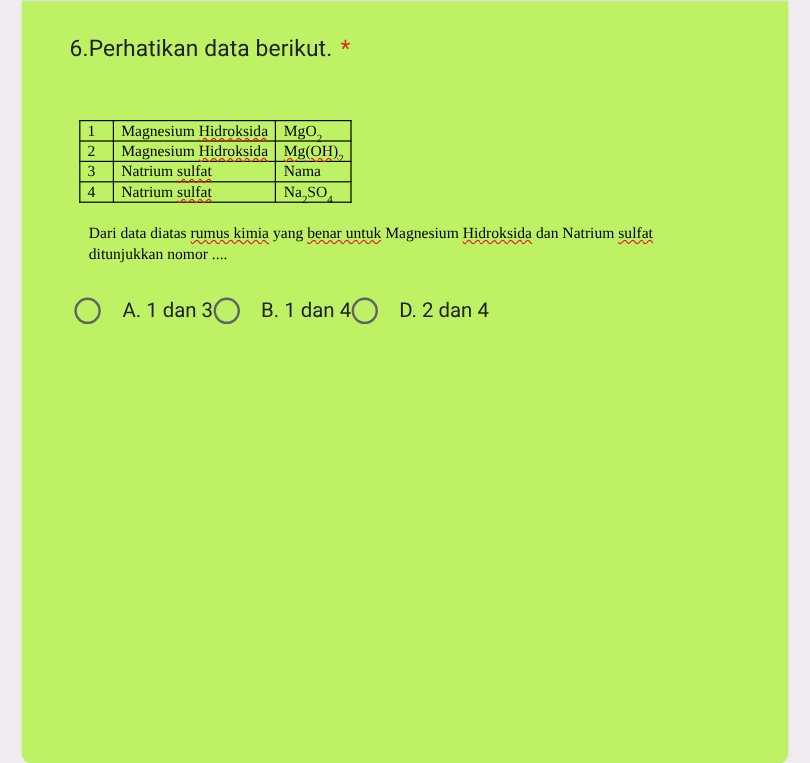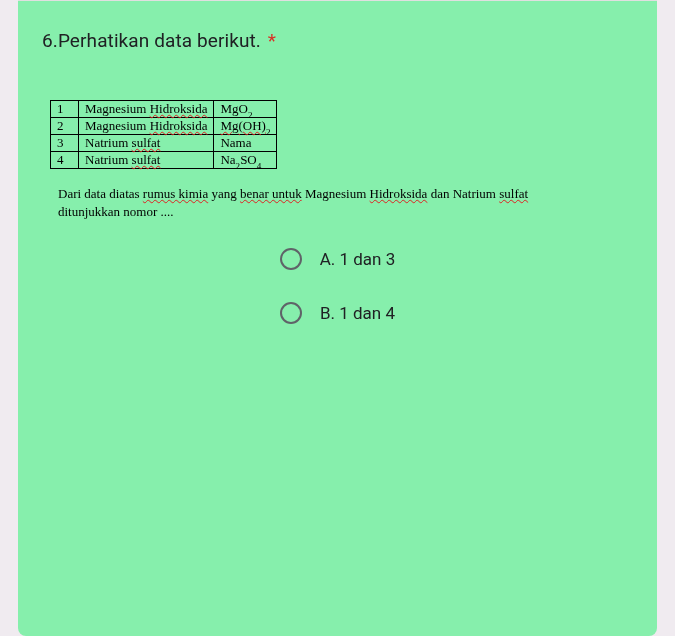--- a/index.html
+++ b/index.html
@@ -4,23 +4,23 @@
 <style>
   * { box-sizing: border-box; margin: 0; padding: 0; }
   body {
     font-family: Roboto, Arial, sans-serif;
     background: #f0ebf0;
     width: 675px;
     height: 636px;
     overflow: hidden;
   }
   .card {
-    background: #86efac;
+    background: #bef264;
     margin: 0 18px 0 18px;
-    padding: 28px 28px 20px 24px;
+    padding: 28px 28px 20px 40px;
     border-top: 1px solid #e0e0e0;
     border-radius: 0 0 8px 8px;
     height: 636px;
   }
   .question-title {
     font-size: 19px;
     color: #202124;
     font-weight: 400;
     letter-spacing: 0.1px;
     margin-bottom: 48px;
@@ -62,24 +62,22 @@
     font-family: "Times New Roman", Times, serif;
     font-size: 13px;
     color: #000;
     margin-top: 16px;
     margin-left: 8px;
     line-height: 1.35;
     margin-bottom: 28px;
   }
   .options {
     display: flex;
-    flex-direction: column;
-    gap: 32px;
+    flex-direction: row;
     margin-left: 4px;
-    align-items: center;
   }
   .option {
     display: flex;
     align-items: center;
     gap: 18px;
     cursor: pointer;
   }
   .radio {
     width: 22px;
     height: 22px;
@@ -169,15 +167,21 @@
           <div class="dot"></div>
         </div>
       <span class="option-label">A. 1 dan 3</span>
     </div>
     <div class="option">
       <div class="radio">
           <div class="dot"></div>
         </div>
       <span class="option-label">B. 1 dan 4</span>
     </div>
+    <div class="option">
+      <div class="radio">
+          <div class="dot"></div>
+        </div>
+      <span class="option-label">D. 2 dan 4</span>
+    </div>
   </div>
 
 </div>
 
 </body></html>

